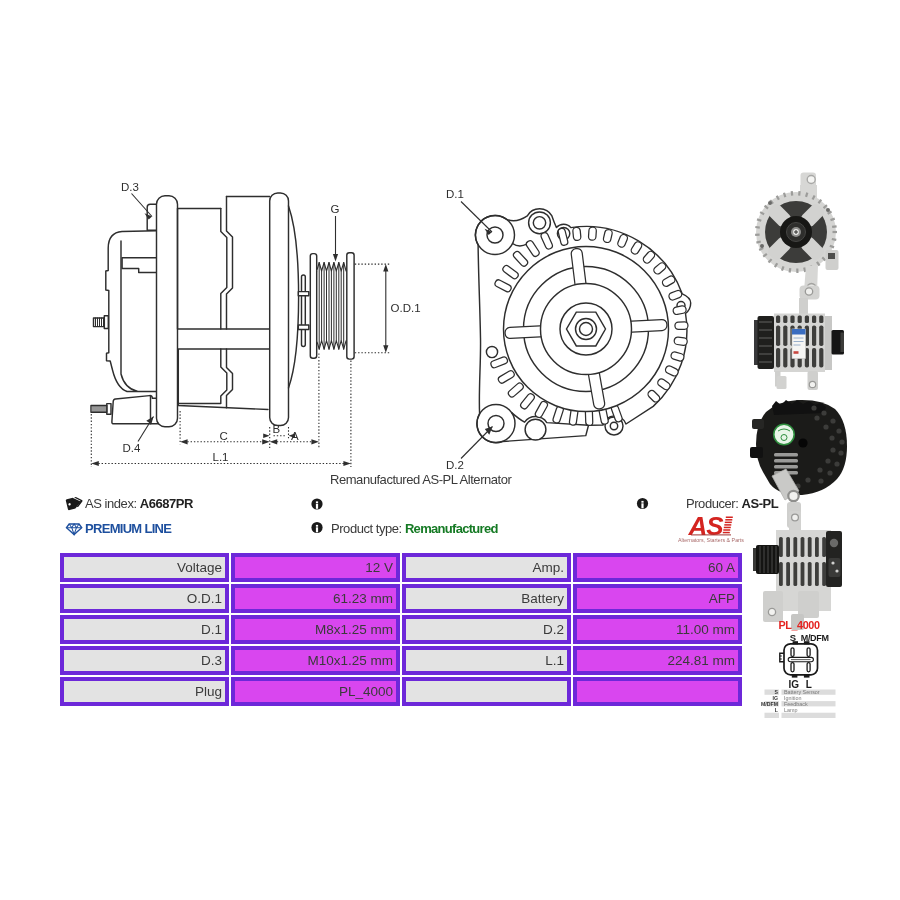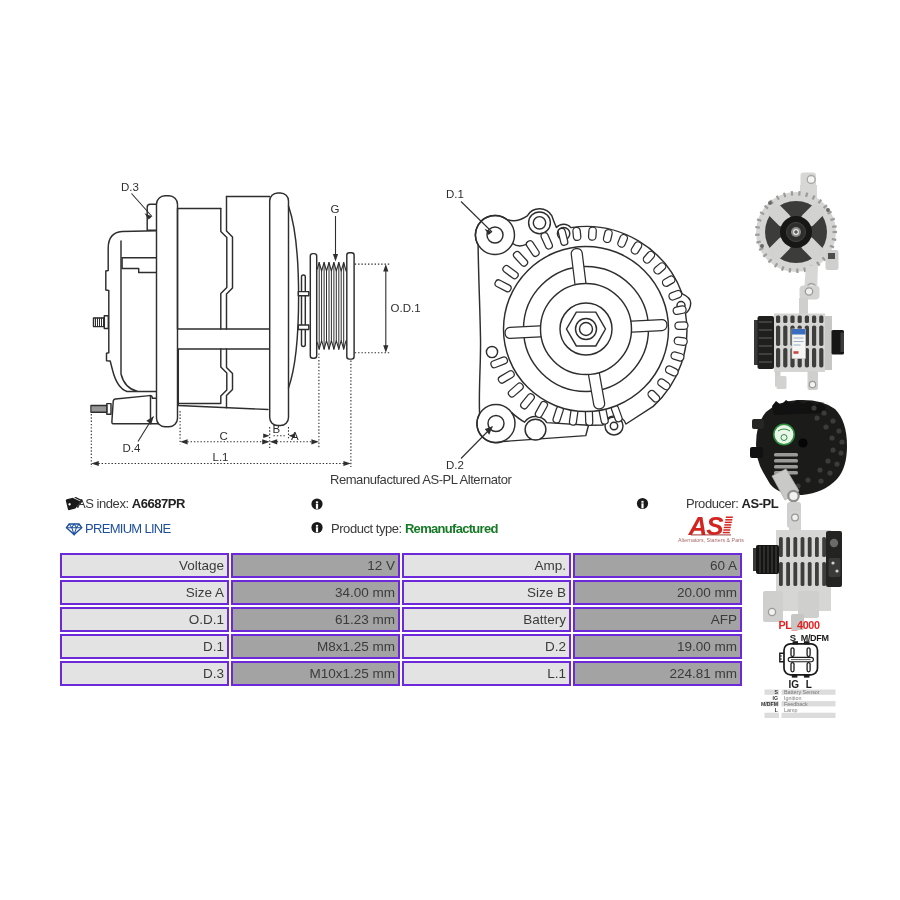--- a/index.html
+++ b/index.html
@@ -1,23 +1,23 @@
 <!DOCTYPE html>
 <html><head>
 <meta charset="utf-8">
 <style>
   html,body{margin:0;padding:0;background:#fff;}
   body{width:900px;height:900px;position:relative;font-family:"Liberation Sans",sans-serif;overflow:hidden;}
   #art{position:absolute;left:0;top:0;}
   .info{position:absolute;font-size:13px;line-height:14px;color:#3a3a3a;white-space:nowrap;letter-spacing:-0.45px;}
   .b{font-weight:bold;color:#222;}
   table.spec{position:absolute;left:57.5px;top:550.5px;border-collapse:separate;border-spacing:2px;table-layout:fixed;width:686px;}
-  table.spec td{border:2px solid #6d28d9;height:21.2px;font-size:13.5px;color:#3b3b3b;text-align:right;padding:0 2.5px 0 0;overflow:hidden;}
+  table.spec td{border:4px solid #6d28d9;height:21.2px;font-size:13.5px;color:#3b3b3b;text-align:right;padding:0 2.5px 0 0;overflow:hidden;}
   td.lab{background:#e3e3e3;}
-  td.val{background:#a3a3a3;}
+  td.val{background:#d946ef;}
 </style>
 </head>
 <body>
 <svg id="art" width="900" height="900" viewBox="0 0 900 900">
 
   <g stroke="#2e2e2e" stroke-width="1.45" fill="none" stroke-linejoin="round" stroke-linecap="round">
 
     <path d="M 156.5,230.8 L 122,231.5 Q 108.4,232.5 108.2,248 L 108.2,270.5 L 105.8,271 L 105.8,290 L 108.8,290.5 L 108.8,352.8 L 106.5,353.2 L 106.5,360.8 L 110.2,361 L 112.5,370 Q 117,388 127,391.5 L 156.5,391.5" fill="#fff"></path>
     <path d="M 121,241 L 121,374 Q 124.5,388 137,391.2"></path>
     <path d="M 156.5,257.7 L 122.1,257.7 L 122.1,268.4 L 138.7,268.4 L 138.7,272.4 L 156.5,272.4"></path>
@@ -444,58 +444,58 @@
         <rect x="724.3" y="524.15" width="7" height="1.5" fill="#d42420"></rect>
         <rect x="723.8" y="526.7" width="7" height="1.5" fill="#d42420"></rect>
         <rect x="723.3" y="529.25" width="7" height="1.5" fill="#d42420"></rect>
         <rect x="722.8" y="531.8" width="7" height="1.5" fill="#d42420"></rect>
         <rect x="691" y="534.4" width="40" height="1" fill="#a03230"></rect>
         <text x="744" y="541.5" font-size="5.3" fill="#a96a6a" text-anchor="end" font-family="'Liberation Sans',sans-serif">Alternators, Starters &amp; Parts</text>
       </g>
     </g>
 </svg>
 
-<div class="info" style="left:77px;top:496.5px;">AS index: <span class="b">A6687PR</span></div>
-<div class="info" style="left:85px;top:522px;font-weight:normal;color:#1d4f9e;font-size:13px;letter-spacing:-0.7px;">PREMIUM LINE</div>
+<div class="info" style="left:85px;top:496.5px;">AS index: <span class="b">A6687PR</span></div>
+<div class="info" style="left:85px;top:522px;font-weight:bold;color:#1d4f9e;font-size:13px;letter-spacing:-0.7px;">PREMIUM LINE</div>
 <div class="info" style="left:330px;top:473px;">Remanufactured AS-PL Alternator</div>
 <div class="info" style="left:331px;top:522px;">Product type: <span style="font-weight:bold;color:#157a24;letter-spacing:-0.7px;">Remanufactured</span></div>
 <div class="info" style="left:686px;top:496.5px;">Producer: <span class="b">AS-PL</span></div>
 
 <table class="spec">
   <colgroup>
       <col>
       <col>
       <col>
       <col>
     </colgroup>
   <tbody>
       <tr>
         <td class="lab">Voltage</td>
         <td class="val">12 V</td>
         <td class="lab">Amp.</td>
         <td class="val">60 A</td>
       </tr>
   <tr>
-        <td class="lab">Size A</td>
-        <td class="val">34.00 mm</td>
-        <td class="lab">Size B</td>
-        <td class="val">20.00 mm</td>
-      </tr>
-  <tr>
         <td class="lab">O.D.1</td>
         <td class="val">61.23 mm</td>
         <td class="lab">Battery</td>
         <td class="val">AFP</td>
       </tr>
   <tr>
         <td class="lab">D.1</td>
         <td class="val">M8x1.25 mm</td>
         <td class="lab">D.2</td>
-        <td class="val">19.00 mm</td>
+        <td class="val">11.00 mm</td>
       </tr>
   <tr>
         <td class="lab">D.3</td>
         <td class="val">M10x1.25 mm</td>
         <td class="lab">L.1</td>
         <td class="val">224.81 mm</td>
       </tr>
+  <tr>
+        <td class="lab">Plug</td>
+        <td class="val">PL_4000</td>
+        <td class="lab"></td>
+        <td class="val"></td>
+      </tr>
 </tbody>
   </table>
 
 </body></html>

